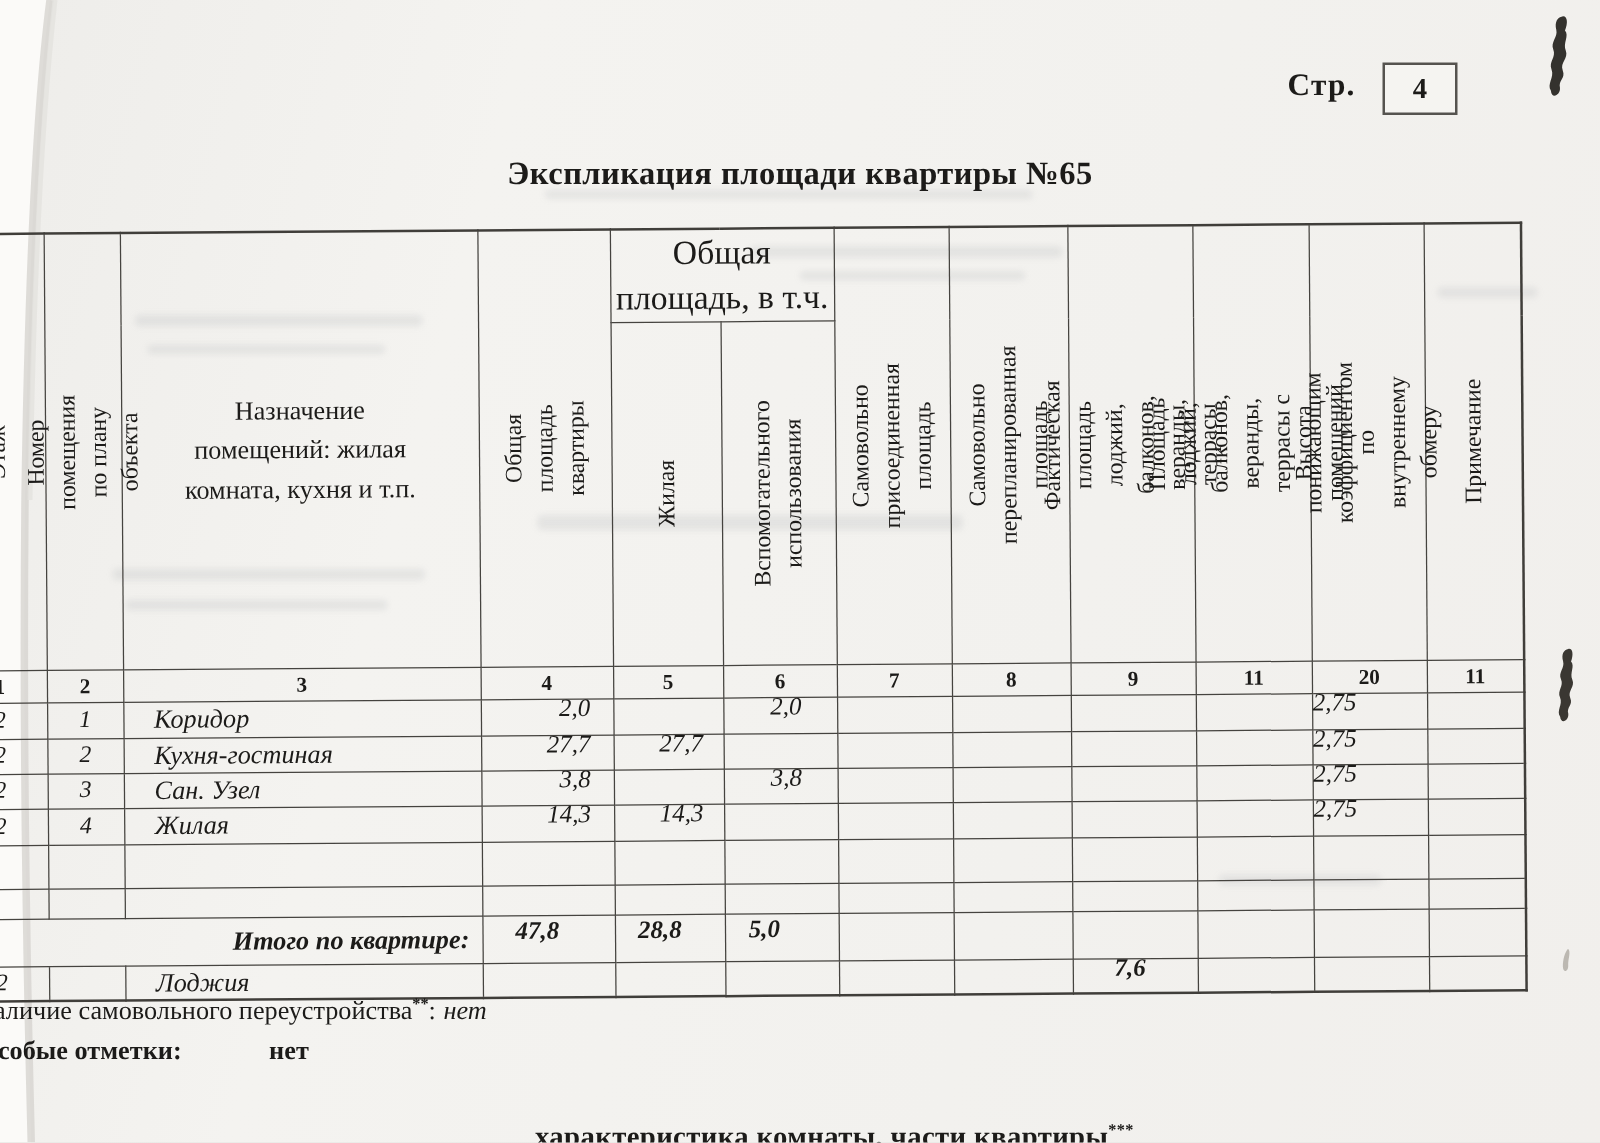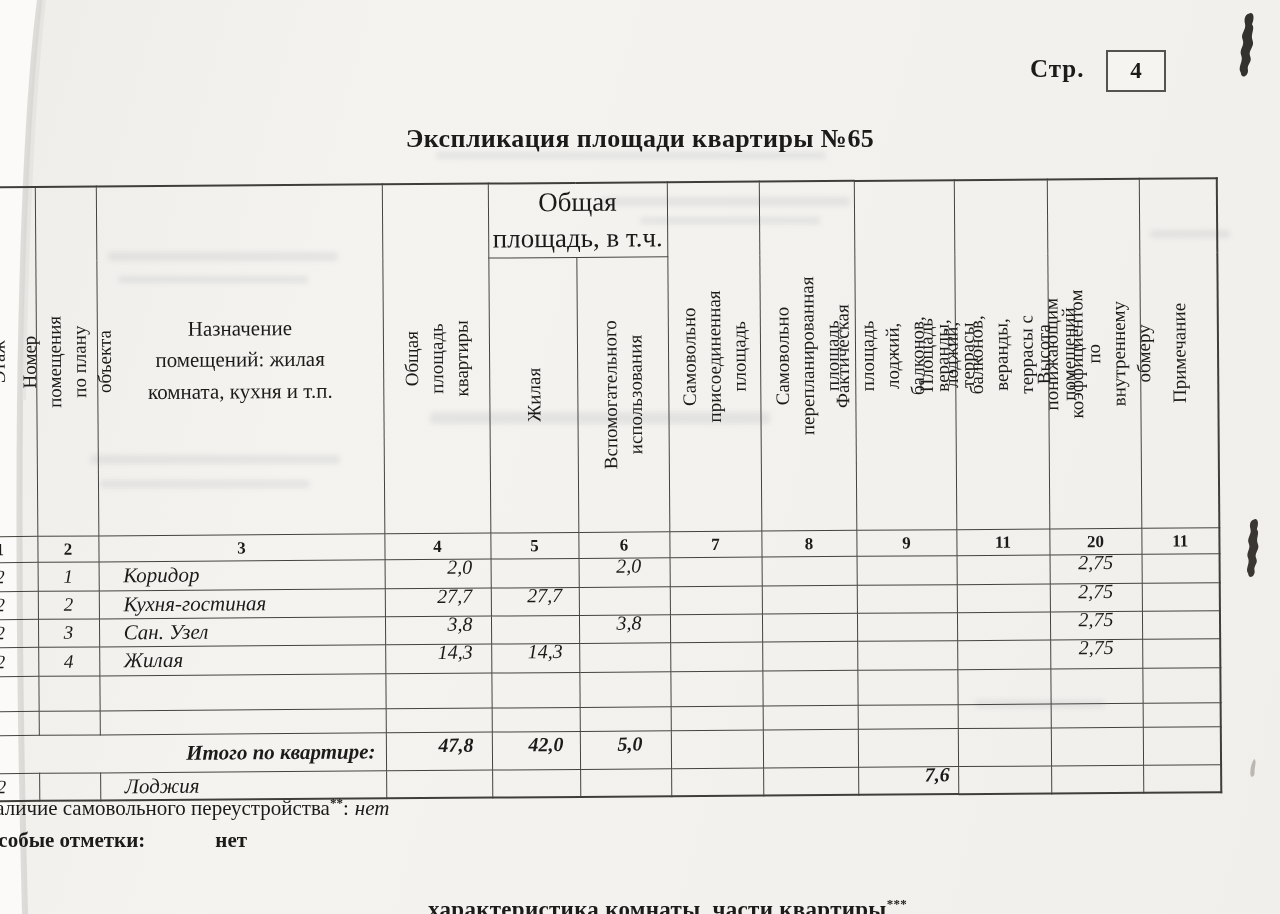--- a/index.html
+++ b/index.html
@@ -51,22 +51,22 @@
   .r1{height:29px;}.r2{height:28px;}.r3{height:28px;}.r4{height:29px;}
   .re1{height:35px;}.re2{height:24px;}
   .rt{height:38px;}.rl{height:28px;}
   .floor,.numcell{text-align:center;font-style:italic;font-size:19px;}
   .name{font-style:italic;font-size:21px;text-align:left;padding-left:24px;}
   .v{font-style:italic;font-size:20px;}
   .r18{text-align:right;padding-right:18px;}
   .r16{text-align:right;padding-right:16px;}
   .r28{text-align:right;padding-right:28px;}
   .r6{text-align:right;padding-right:8px;}
-  .cen{text-align:center;}
-  .b{font-weight:bold;}
+  .cen{text-align:left;}
+  .b{font-weight:bold;text-align:center;}
   .raise{position:relative;top:-6px;display:inline-block;}
   .itogo-label{text-align:right;padding-right:10px;font-style:italic;font-weight:bold;font-size:21px;}
   
   .note1{position:absolute;left:-20px;top:795px;font-size:21px;white-space:nowrap;}
   .note1 .sup{font-size:13px;vertical-align:super;font-weight:bold;}
   .note1 .val{font-style:italic;margin-left:6px;}
   .note2{position:absolute;left:-18px;top:828px;font-size:21px;font-weight:bold;white-space:nowrap;}
   .note2 .val{margin-left:70px;}
   .cutline{position:absolute;left:428px;top:896px;font-size:23px;font-weight:bold;white-space:nowrap;letter-spacing:0.3px;}
   .cutline .sup{font-size:13px;vertical-align:super;}
@@ -299,21 +299,21 @@
             <td></td>
             <td></td>
             <td></td>
             <td></td>
             <td></td>
             <td></td>
     </tr>
     <tr class="rt">
       <td colspan="3" class="itogo-label">Итого по квартире:</td>
       <td class="v r18 b"><span class="raise">47,8</span></td>
-      <td class="v r16 b"><span class="raise">42,0</span></td>
+      <td class="v r16 b"><span class="raise">28,8</span></td>
       <td class="v r28 b"><span class="raise">5,0</span></td>
       <td></td>
       <td></td>
       <td></td>
       <td></td>
       <td></td>
       <td></td>
     </tr>
     <tr class="rl">
       <td class="floor">2</td>

